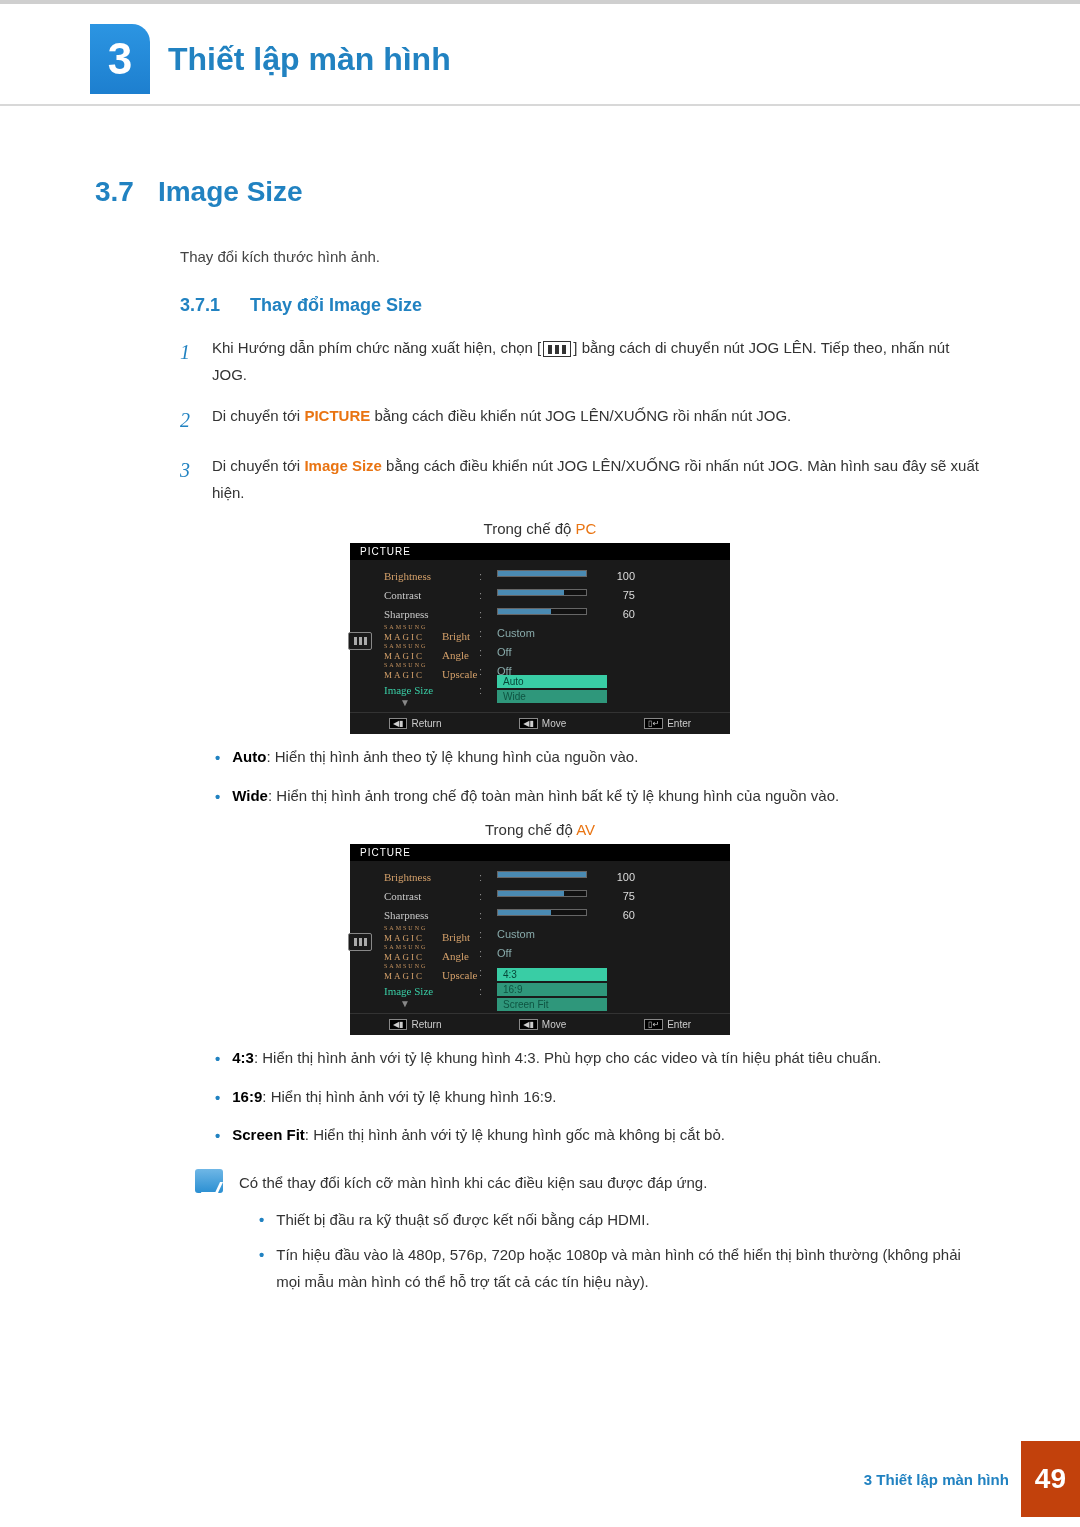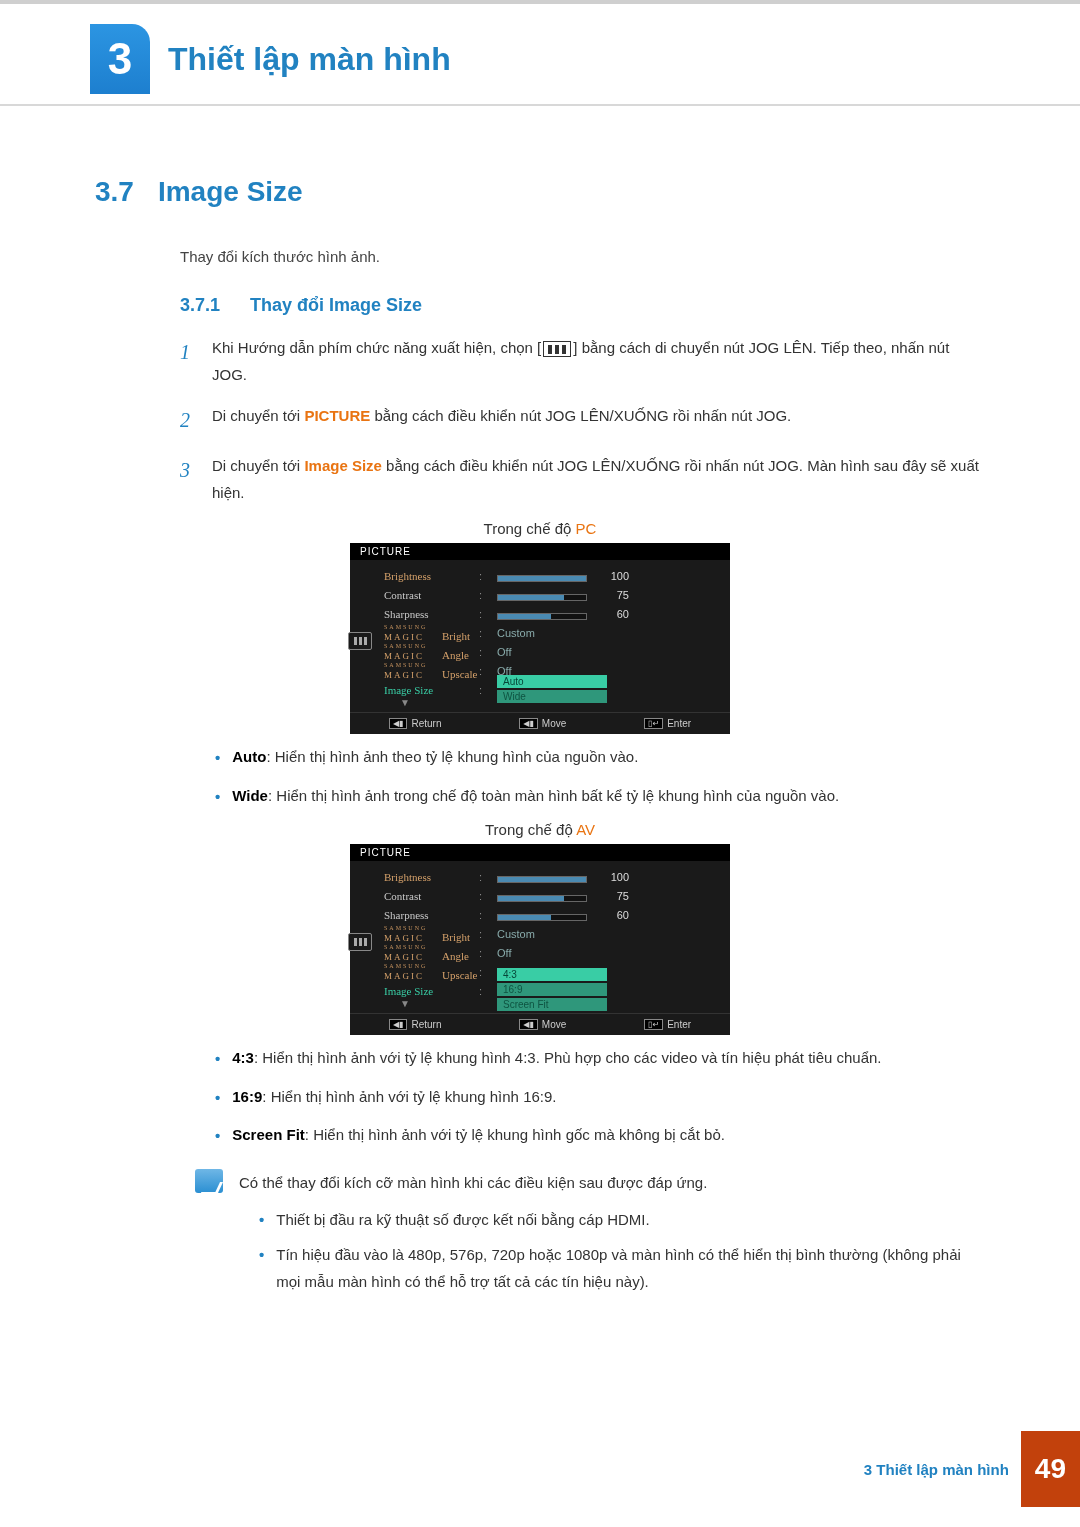--- a/index.html
+++ b/index.html
@@ -104,21 +104,21 @@
     border: 1px solid #888; border-radius: 2px;
     display: flex; align-items: center; justify-content: center;
     background: #1a1a1a; z-index: 3;
   }
   .osd-left-icon span { width:3px; height:8px; background:#aaa; margin:0 1px;}
   .osd-label { width: 115px; color: #d4a06a; padding-left: 20px; font-family: Liberation Serif, serif;}
   .osd-label.white { color: #c8c8c8; }
   .osd-label.green { color: #39cda5; }
   .osd-colon { width: 18px; color: #888; }
   .osd-value { color: #8aa; flex: 1; }
-  .osd-bar-wrap { display:flex; align-items:flex-end; gap:12px; flex:1;}
+  .osd-bar-wrap { display:flex; align-items:flex-start; gap:18px; flex:1;}
   .osd-bar {
     width: 90px; height: 7px;
     border: 1px solid #666;
     position: relative;
     background: #111;
   }
   .osd-bar-fill { height:100%; background:#4a8ab2;}
   .osd-num { color:#ddd; font-size:11px; width:30px; text-align:right;}
   .osd-dropdown {
     background: #39cda5;
@@ -166,21 +166,21 @@
     width:14px; height:10px;
     border-bottom: 3px solid #fff;
     border-right: 3px solid #fff;
     transform: skewX(-25deg);
   }
   .note-body { font-size: 15px; color:#333; line-height:1.8; flex:1; padding-right: 10px;}
   .note-body .sub-bullets { margin-top: 10px; margin-left: 20px;}
   .note-body .sb { display:flex; gap:12px; margin-bottom: 8px;}
   .note-body .sb .dot { color: #2182c1; font-weight:bold;}
   .footer {
-    position: absolute; bottom: 20px; right: 0; left:0;
+    position: absolute; bottom: 10px; right: 0; left:0;
     text-align: right;
     padding-right: 0;
   }
   .footer-inner { display:flex; justify-content:flex-end; align-items:center;}
   .footer-label { color: #2182c1; font-weight: bold; font-size: 15px; padding-right: 12px;}
   .footer-page {
     background: #c2410c; color:#fff; font-size: 28px; font-weight:bold;
     padding: 22px 14px;
   }
 </style>

